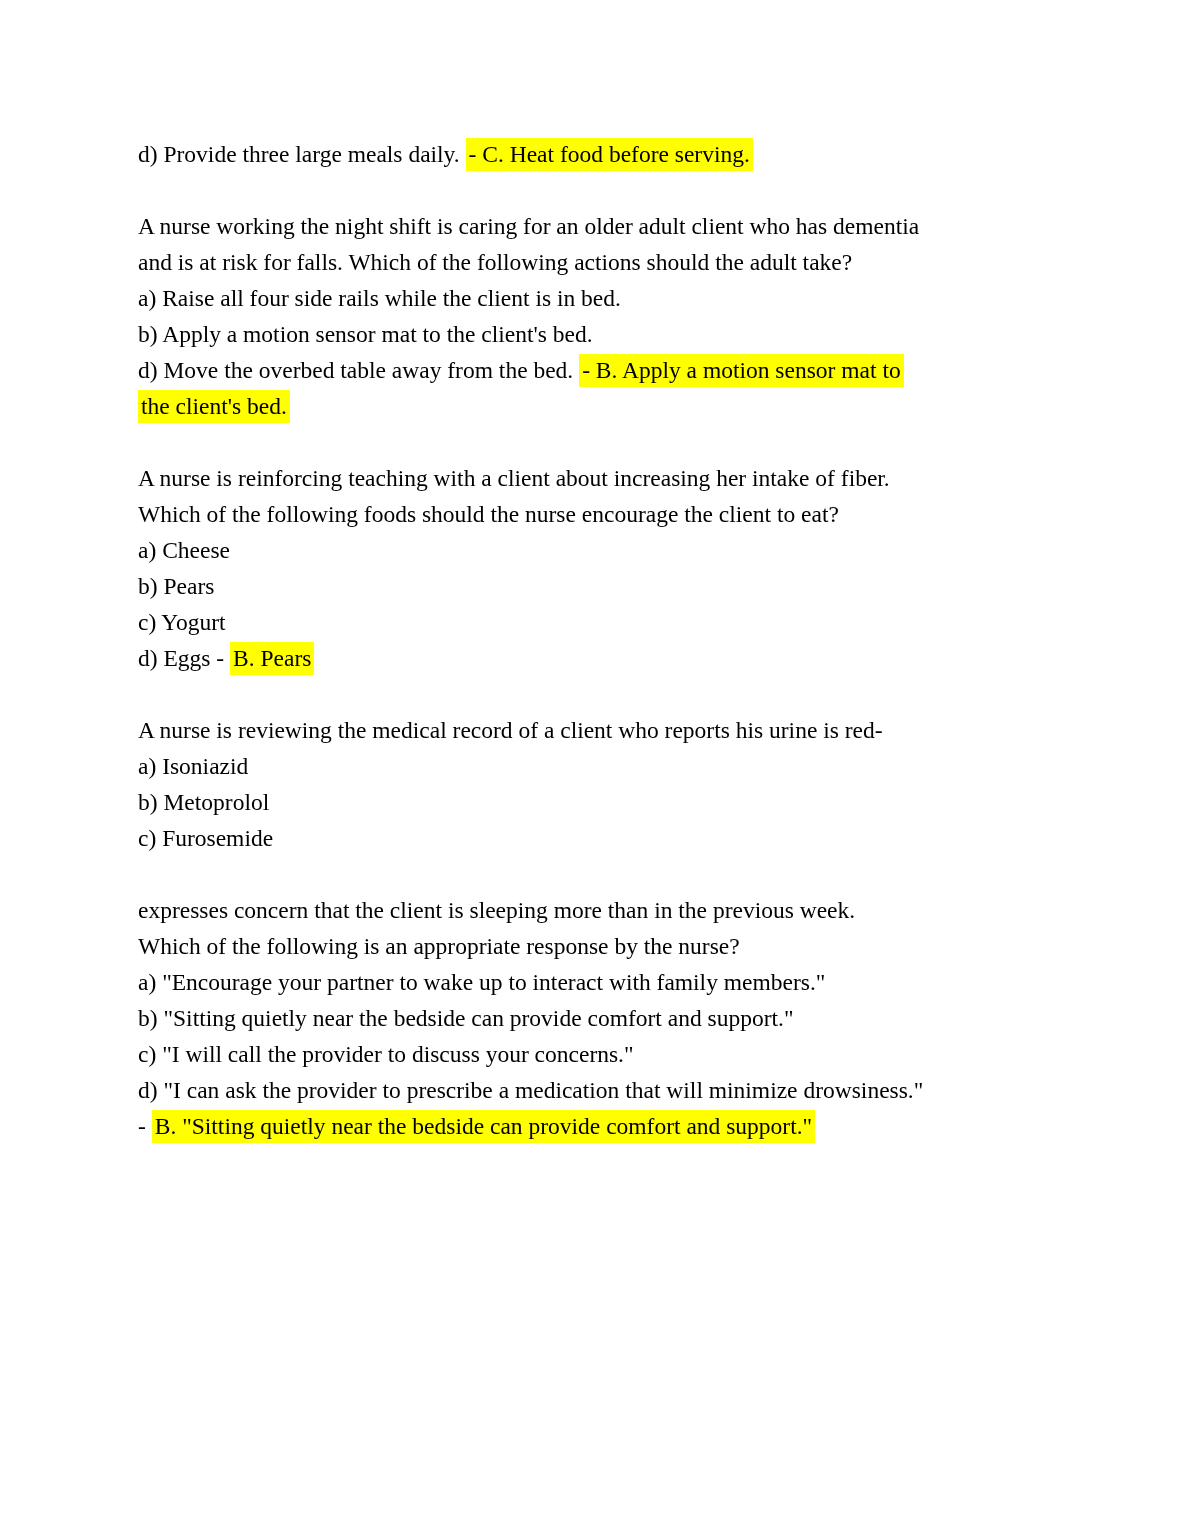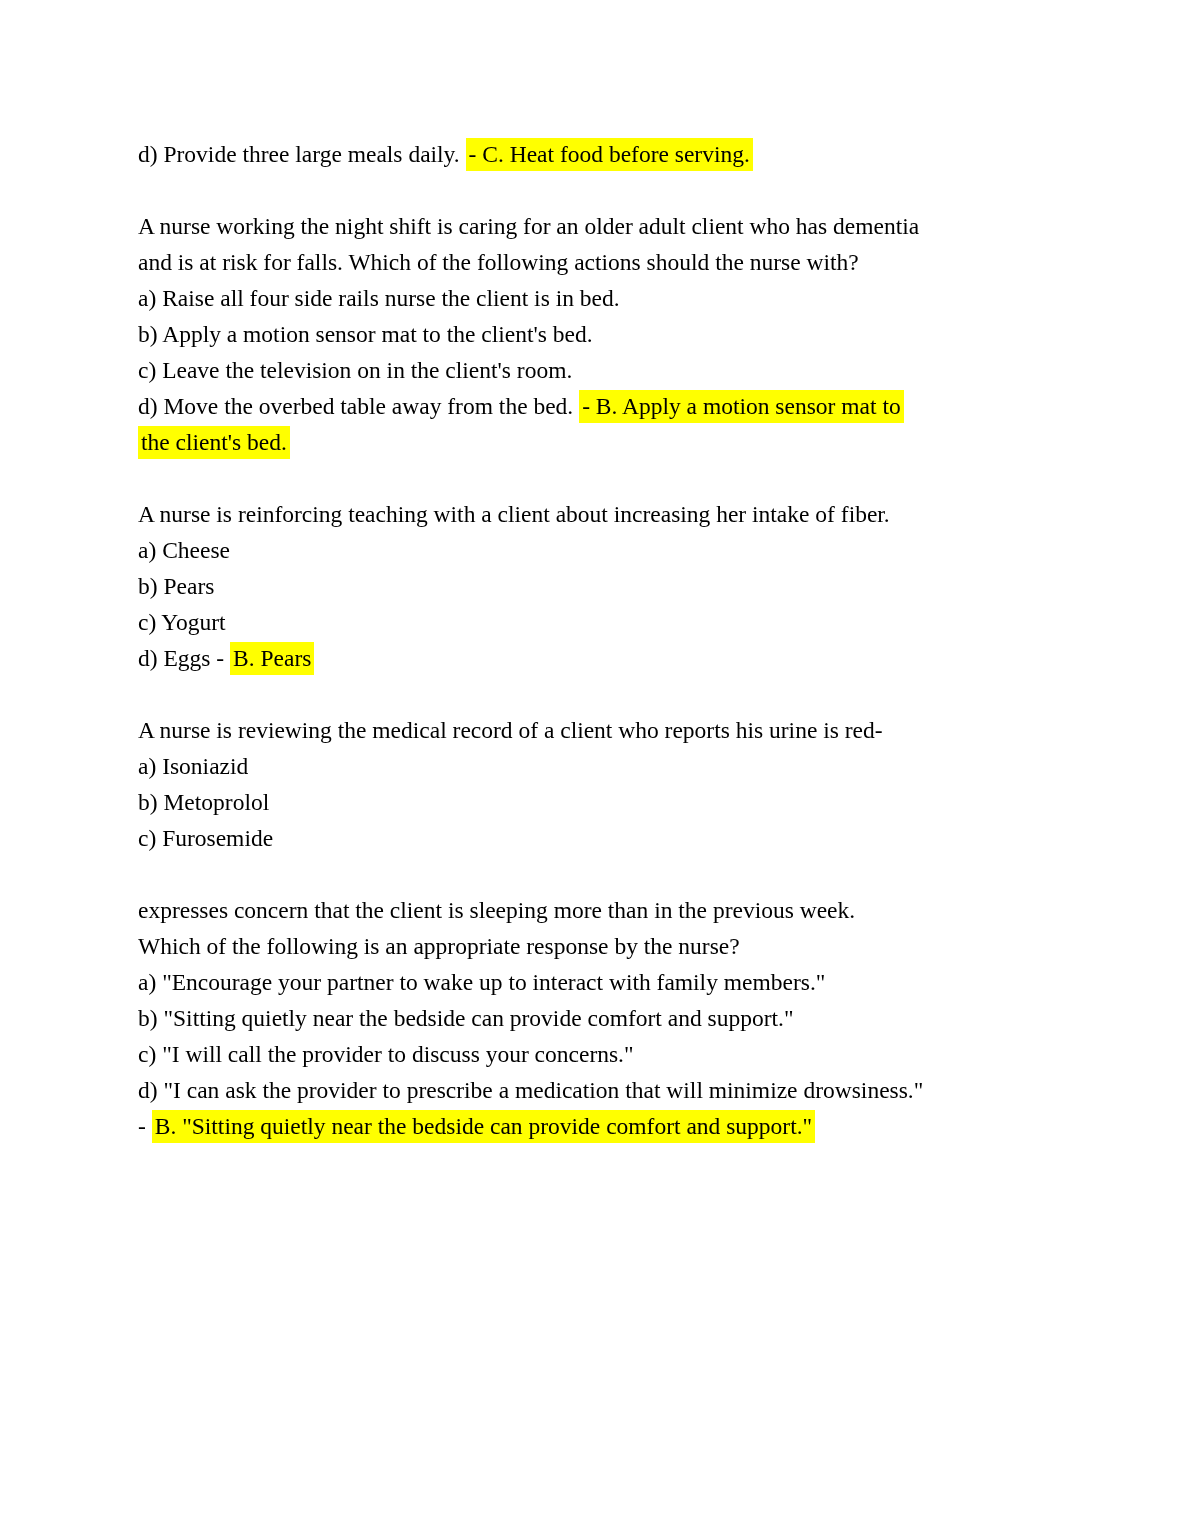--- a/index.html
+++ b/index.html
@@ -38,29 +38,29 @@
 </head>
 <body>
 
 <div class="page">
   <div>
       <div class="para">
         <div class="line"><span class="seg">d) Provide three large meals daily. </span><span class="seg hl">- C. Heat food before serving.</span></div>
       </div>
       <div class="para">
         <div class="line"><span class="seg">A nurse working the night shift is caring for an older adult client who has dementia</span></div>
-        <div class="line"><span class="seg">and is at risk for falls. Which of the following actions should the nurse with?</span></div>
-        <div class="line"><span class="seg">a) Raise all four side rails nurse the client is in bed.</span></div>
+        <div class="line"><span class="seg">and is at risk for falls. Which of the following actions should the adult take?</span></div>
+        <div class="line"><span class="seg">a) Raise all four side rails while the client is in bed.</span></div>
         <div class="line"><span class="seg">b) Apply a motion sensor mat to the client's bed.</span></div>
-        <div class="line"><span class="seg">c) Leave the television on in the client's room.</span></div>
         <div class="line"><span class="seg">d) Move the overbed table away from the bed. </span><span class="seg hl">- B. Apply a motion sensor mat to</span></div>
         <div class="line"><span class="seg hl">the client's bed.</span></div>
       </div>
       <div class="para">
         <div class="line"><span class="seg">A nurse is reinforcing teaching with a client about increasing her intake of fiber.</span></div>
+        <div class="line"><span class="seg">Which of the following foods should the nurse encourage the client to eat?</span></div>
         <div class="line"><span class="seg">a) Cheese</span></div>
         <div class="line"><span class="seg">b) Pears</span></div>
         <div class="line"><span class="seg">c) Yogurt</span></div>
         <div class="line"><span class="seg">d) Eggs - </span><span class="seg hl">B. Pears</span></div>
       </div>
       <div class="para">
         <div class="line"><span class="seg">A nurse is reviewing the medical record of a client who reports his urine is red-</span></div>
         <div class="line"><span class="seg">a) Isoniazid</span></div>
         <div class="line"><span class="seg">b) Metoprolol</span></div>
         <div class="line"><span class="seg">c) Furosemide</span></div>

